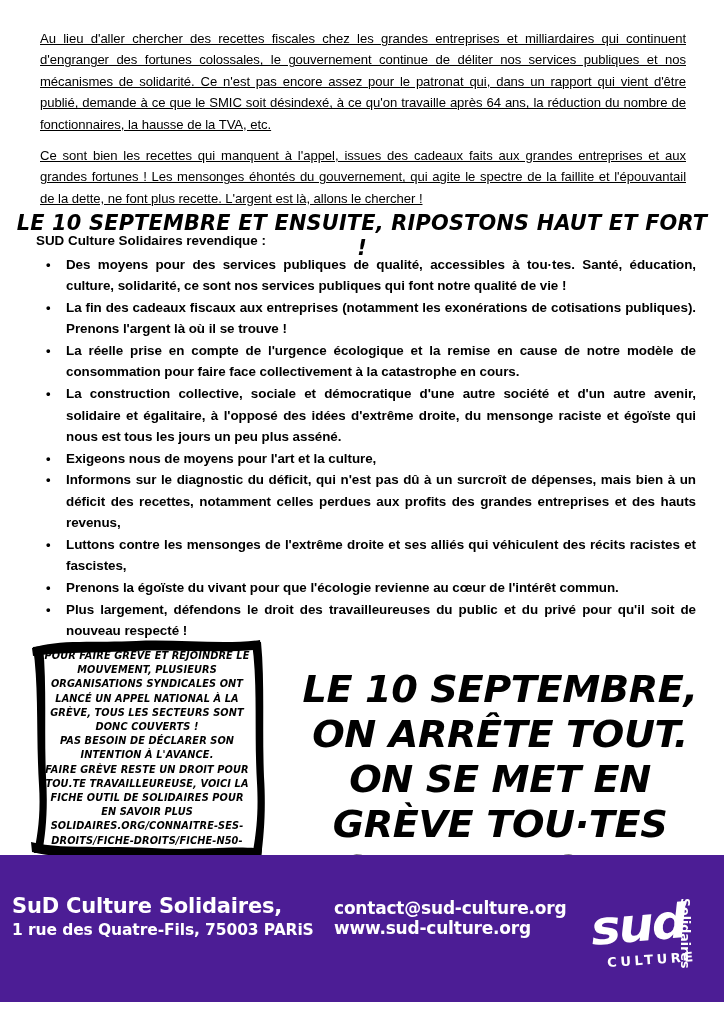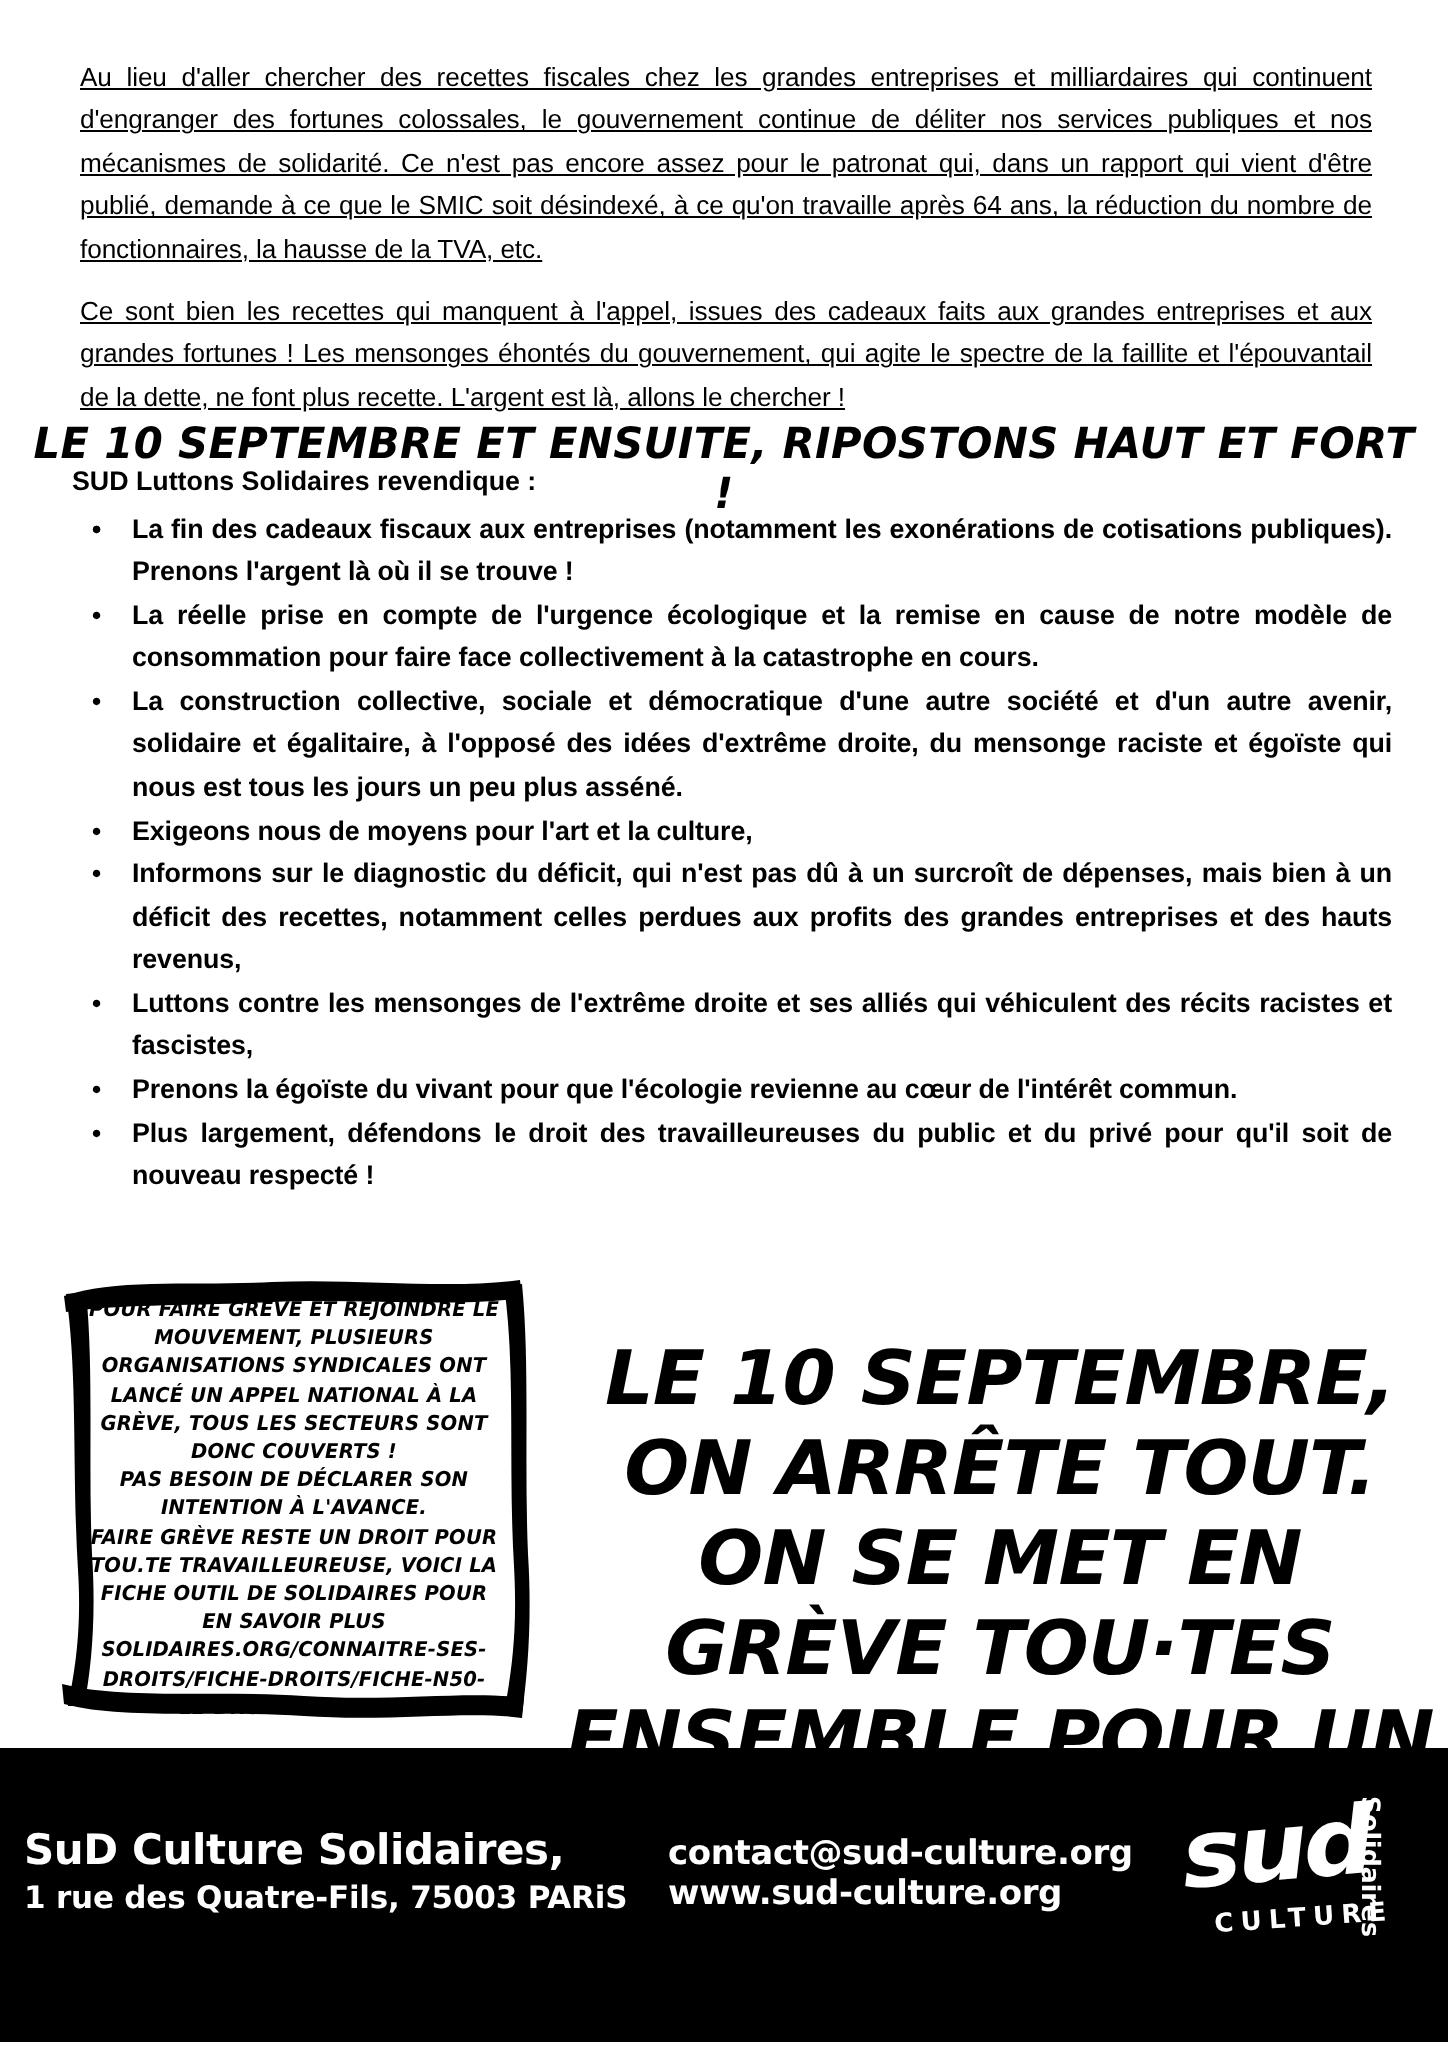--- a/index.html
+++ b/index.html
@@ -134,24 +134,24 @@
     letter-spacing: -0.4px;
     white-space: pre-line;
     transform: scaleX(1.02);
     transform-origin: center top;
   }
 
   
   #footer {
     position: absolute;
     left: 0;
-    top: 874px;
+    top: 855px;
     width: 724px;
     height: 147px;
-    background: #000000;
+    background: #4c1d95;
     color: #ffffff;
   }
   #footer-org {
     position: absolute;
     left: 12px;
     top: 39px;
     font-family: "DejaVu Sans", sans-serif;
     font-weight: bold;
   }
   #footer-org .org-name {
@@ -238,24 +238,25 @@
 <body>
 
 <section id="intro">
   <p class="para">Au lieu d'aller chercher des recettes fiscales chez les grandes entreprises et milliardaires qui continuent d'engranger des fortunes colossales, le gouvernement continue de déliter nos services publiques et nos mécanismes de solidarité. Ce n'est pas encore assez pour le patronat qui, dans un rapport qui vient d'être publié, demande à ce que le SMIC soit désindexé, à ce qu'on travaille après 64 ans, la réduction du nombre de fonctionnaires, la hausse de la TVA, etc.</p>
   <p class="para">Ce sont bien les recettes qui manquent à l'appel, issues des cadeaux faits aux grandes entreprises et aux grandes fortunes ! Les mensonges éhontés du gouvernement, qui agite le spectre de la faillite et l'épouvantail de la dette, ne font plus recette. L'argent est là, allons le chercher !</p>
 </section>
 
 <h1 id="slogan">LE 10 SEPTEMBRE ET ENSUITE, RIPOSTONS HAUT ET FORT !</h1>
 
 <section id="claims">
-  <div id="claims-title">SUD Luttons Solidaires revendique :</div>
+  <div id="claims-title">SUD Culture Solidaires revendique :</div>
   <ul class="bullets">
     <li>
       <span class="bullet-dot">•</span>
+      <span class="bullet-text">Des moyens pour des services publiques de qualité, accessibles à tou·tes. Santé, éducation, culture, solidarité, ce sont nos services publiques qui font notre qualité de vie !</span>
     </li>
     <li>
       <span class="bullet-dot">•</span>
       <span class="bullet-text">La fin des cadeaux fiscaux aux entreprises (notamment les exonérations de cotisations publiques). Prenons l'argent là où il se trouve !</span>
     </li>
     <li>
       <span class="bullet-dot">•</span>
       <span class="bullet-text">La réelle prise en compte de l'urgence écologique et la remise en cause de notre modèle de consommation pour faire face collectivement à la catastrophe en cours.</span>
     </li>
     <li>

